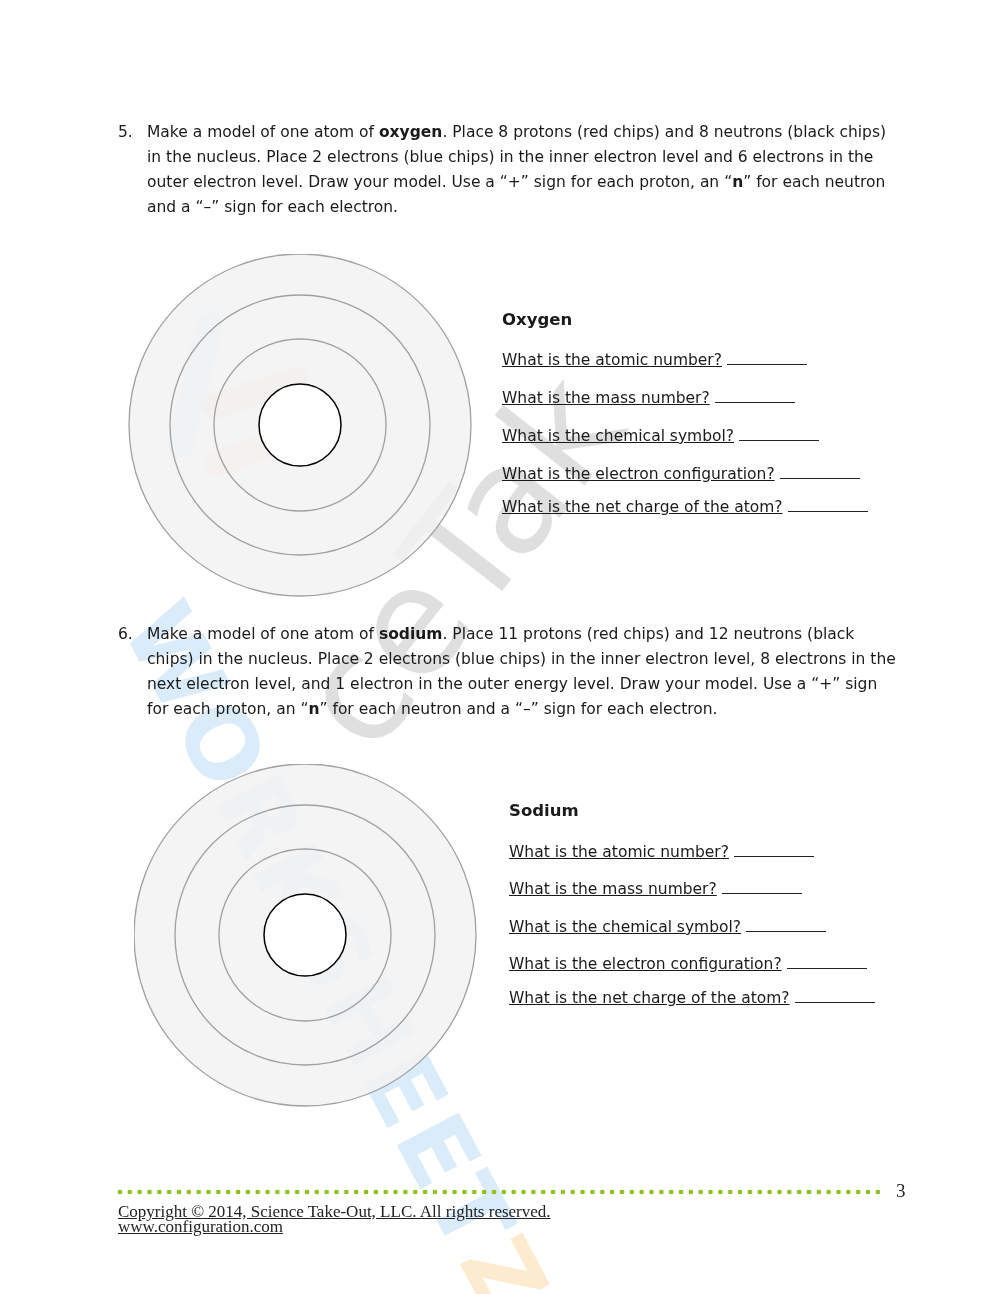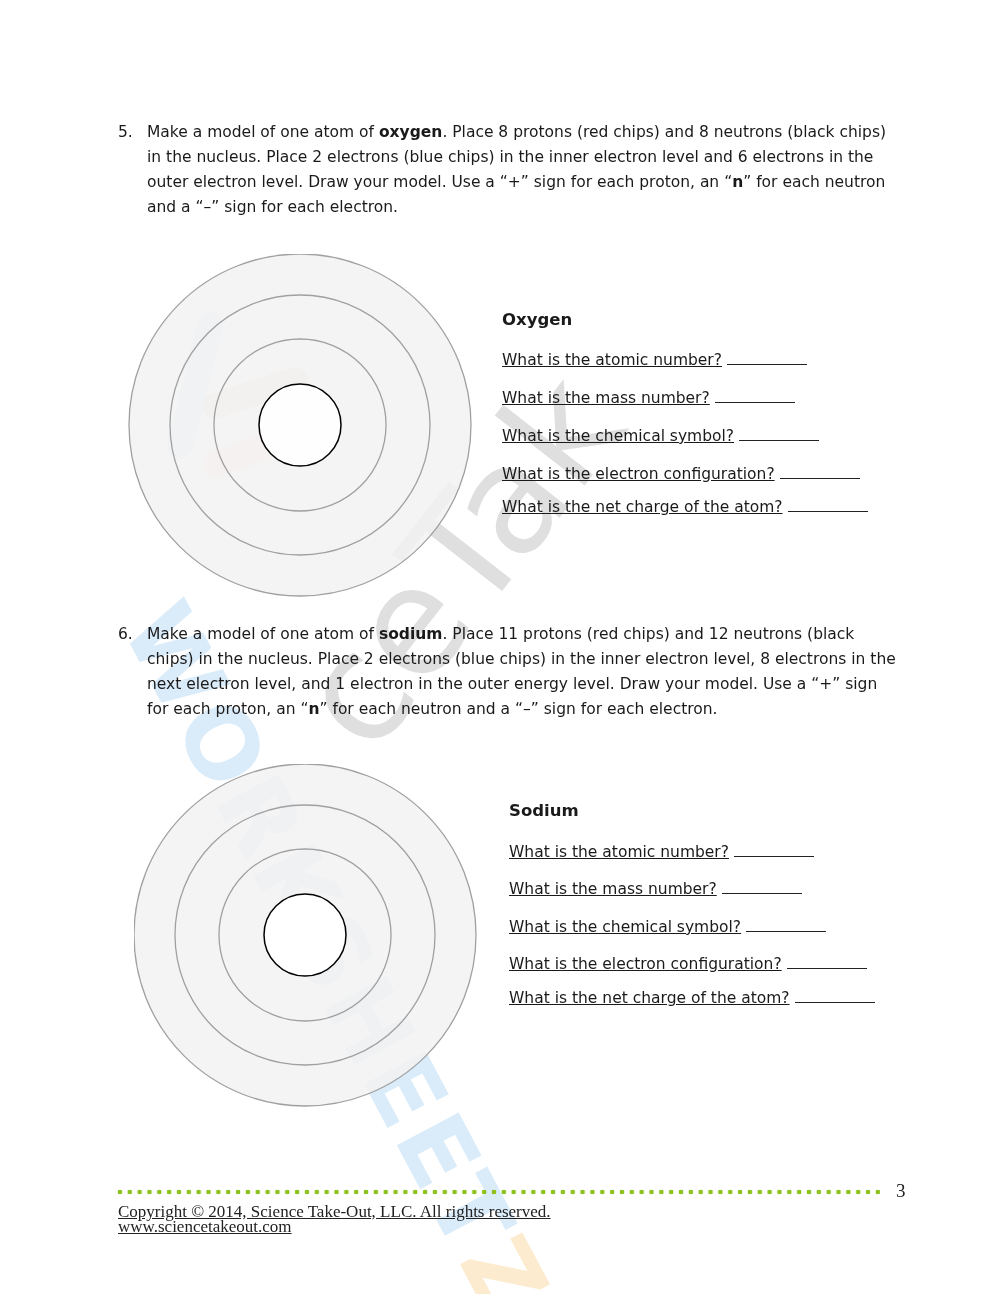--- a/index.html
+++ b/index.html
@@ -121,14 +121,14 @@
   <div class="line" style="top:78px"><span>What is the mass number?</span><span class="blank"></span></div>
   <div class="line" style="top:116px"><span>What is the chemical symbol?</span><span class="blank"></span></div>
   <div class="line" style="top:153px"><span>What is the electron configuration?</span><span class="blank"></span></div>
   <div class="line" style="top:187px"><span>What is the net charge of the atom?</span><span class="blank"></span></div>
 </div>
 
 <div class="footer-dots"></div>
 <div class="page-number">3</div>
 <div class="footer-text">
   <div>Copyright © 2014, Science Take-Out, LLC.  All rights reserved.</div>
-  <div>www.sciencetakeout.com</div>
+  <div>www.configuration.com</div>
 </div>
 
 </body></html>

